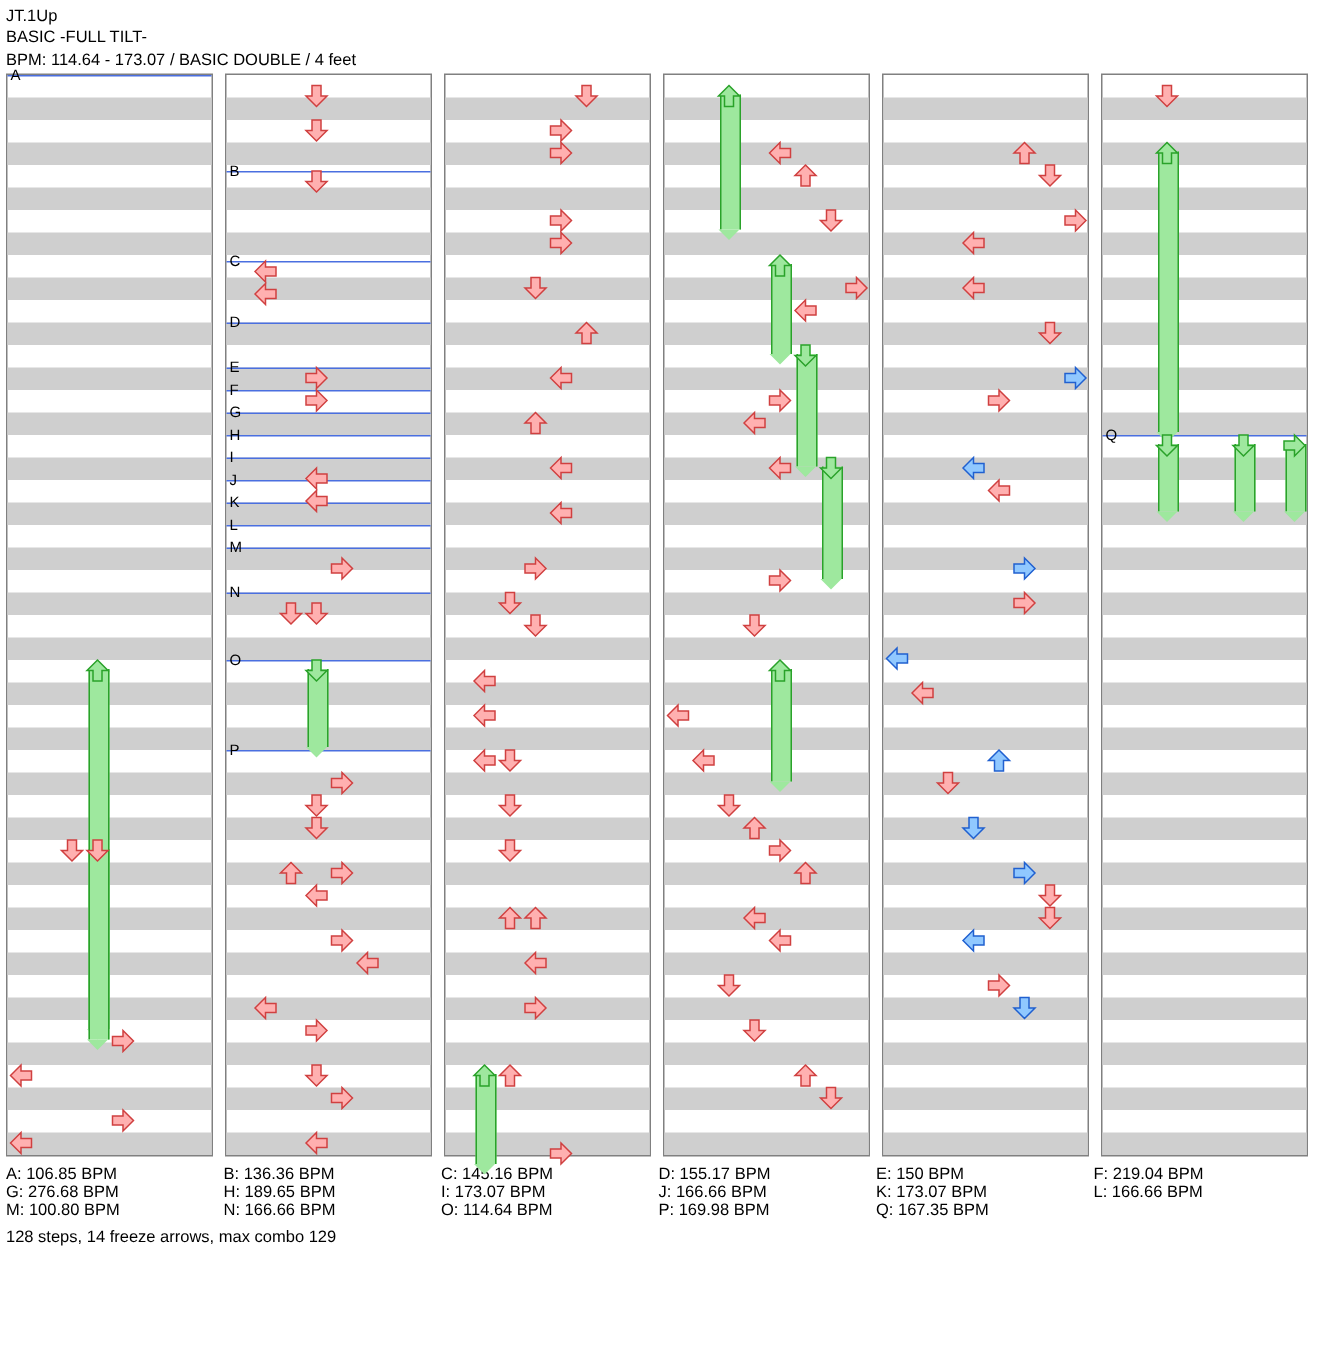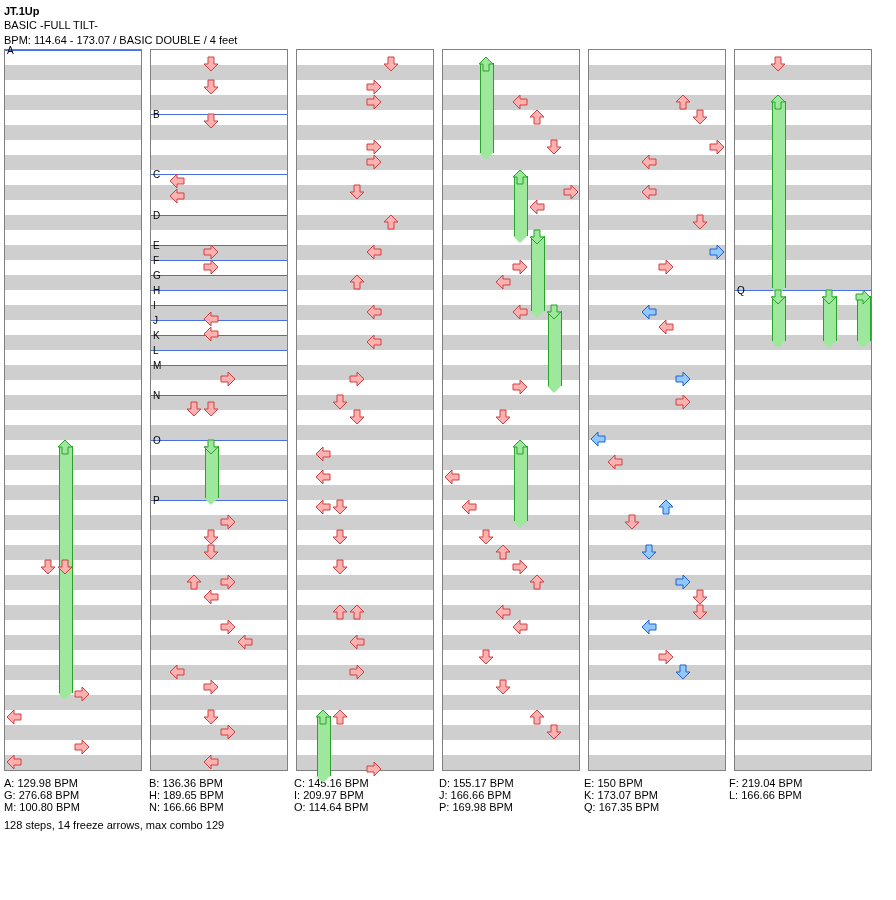--- a/index.html
+++ b/index.html
@@ -2,21 +2,21 @@
 <html><head>
 <meta charset="utf-8">
 <style>
   body {
     margin: 0; padding: 4px;
     font-family: Verdana, Geneva, sans-serif;
     font-size: 11px;
     background: #fff;
     color: #000;
   }
-  .hdr b { font-weight: bold; text-align: right; }
+  .hdr b { font-weight: normal; text-align: right; }
   .hdr { line-height: 1.3; margin-bottom: 2px; }
   .lanes { display: flex; gap: 8px; }
   .col {
     width: 136px;
     border: 1px solid #808080;
     position: relative;
     background: #fff;
   }
   .beat {
     height: 15px;
@@ -1020,29 +1020,29 @@
       </svg>
       <svg width="14" height="14" viewBox="0 0 14 14" class="arrow" style="left: 121px; top: 240px;">
         <g transform="rotate(90 7 7)">
           <path d="M7 0 L14 7 L10 7 L10 14 L4 14 L4 7 L0 7 Z" fill="#9ee89e" stroke="#2aa22a" stroke-width="1"></path>
         </g>
       </svg>
     </div>
   </div>
 
 <div class="bpm-legend" id="bpm-legend">
-    <div>A: 129.98 BPM</div>
+    <div>A: 106.85 BPM</div>
     <div>B: 136.36 BPM</div>
     <div>C: 145.16 BPM</div>
     <div>D: 155.17 BPM</div>
     <div>E: 150 BPM</div>
     <div>F: 219.04 BPM</div>
     <div>G: 276.68 BPM</div>
     <div>H: 189.65 BPM</div>
-    <div>I: 209.97 BPM</div>
+    <div>I: 173.07 BPM</div>
     <div>J: 166.66 BPM</div>
     <div>K: 173.07 BPM</div>
     <div>L: 166.66 BPM</div>
     <div>M: 100.80 BPM</div>
     <div>N: 166.66 BPM</div>
     <div>O: 114.64 BPM</div>
     <div>P: 169.98 BPM</div>
     <div>Q: 167.35 BPM</div>
   </div>
 

